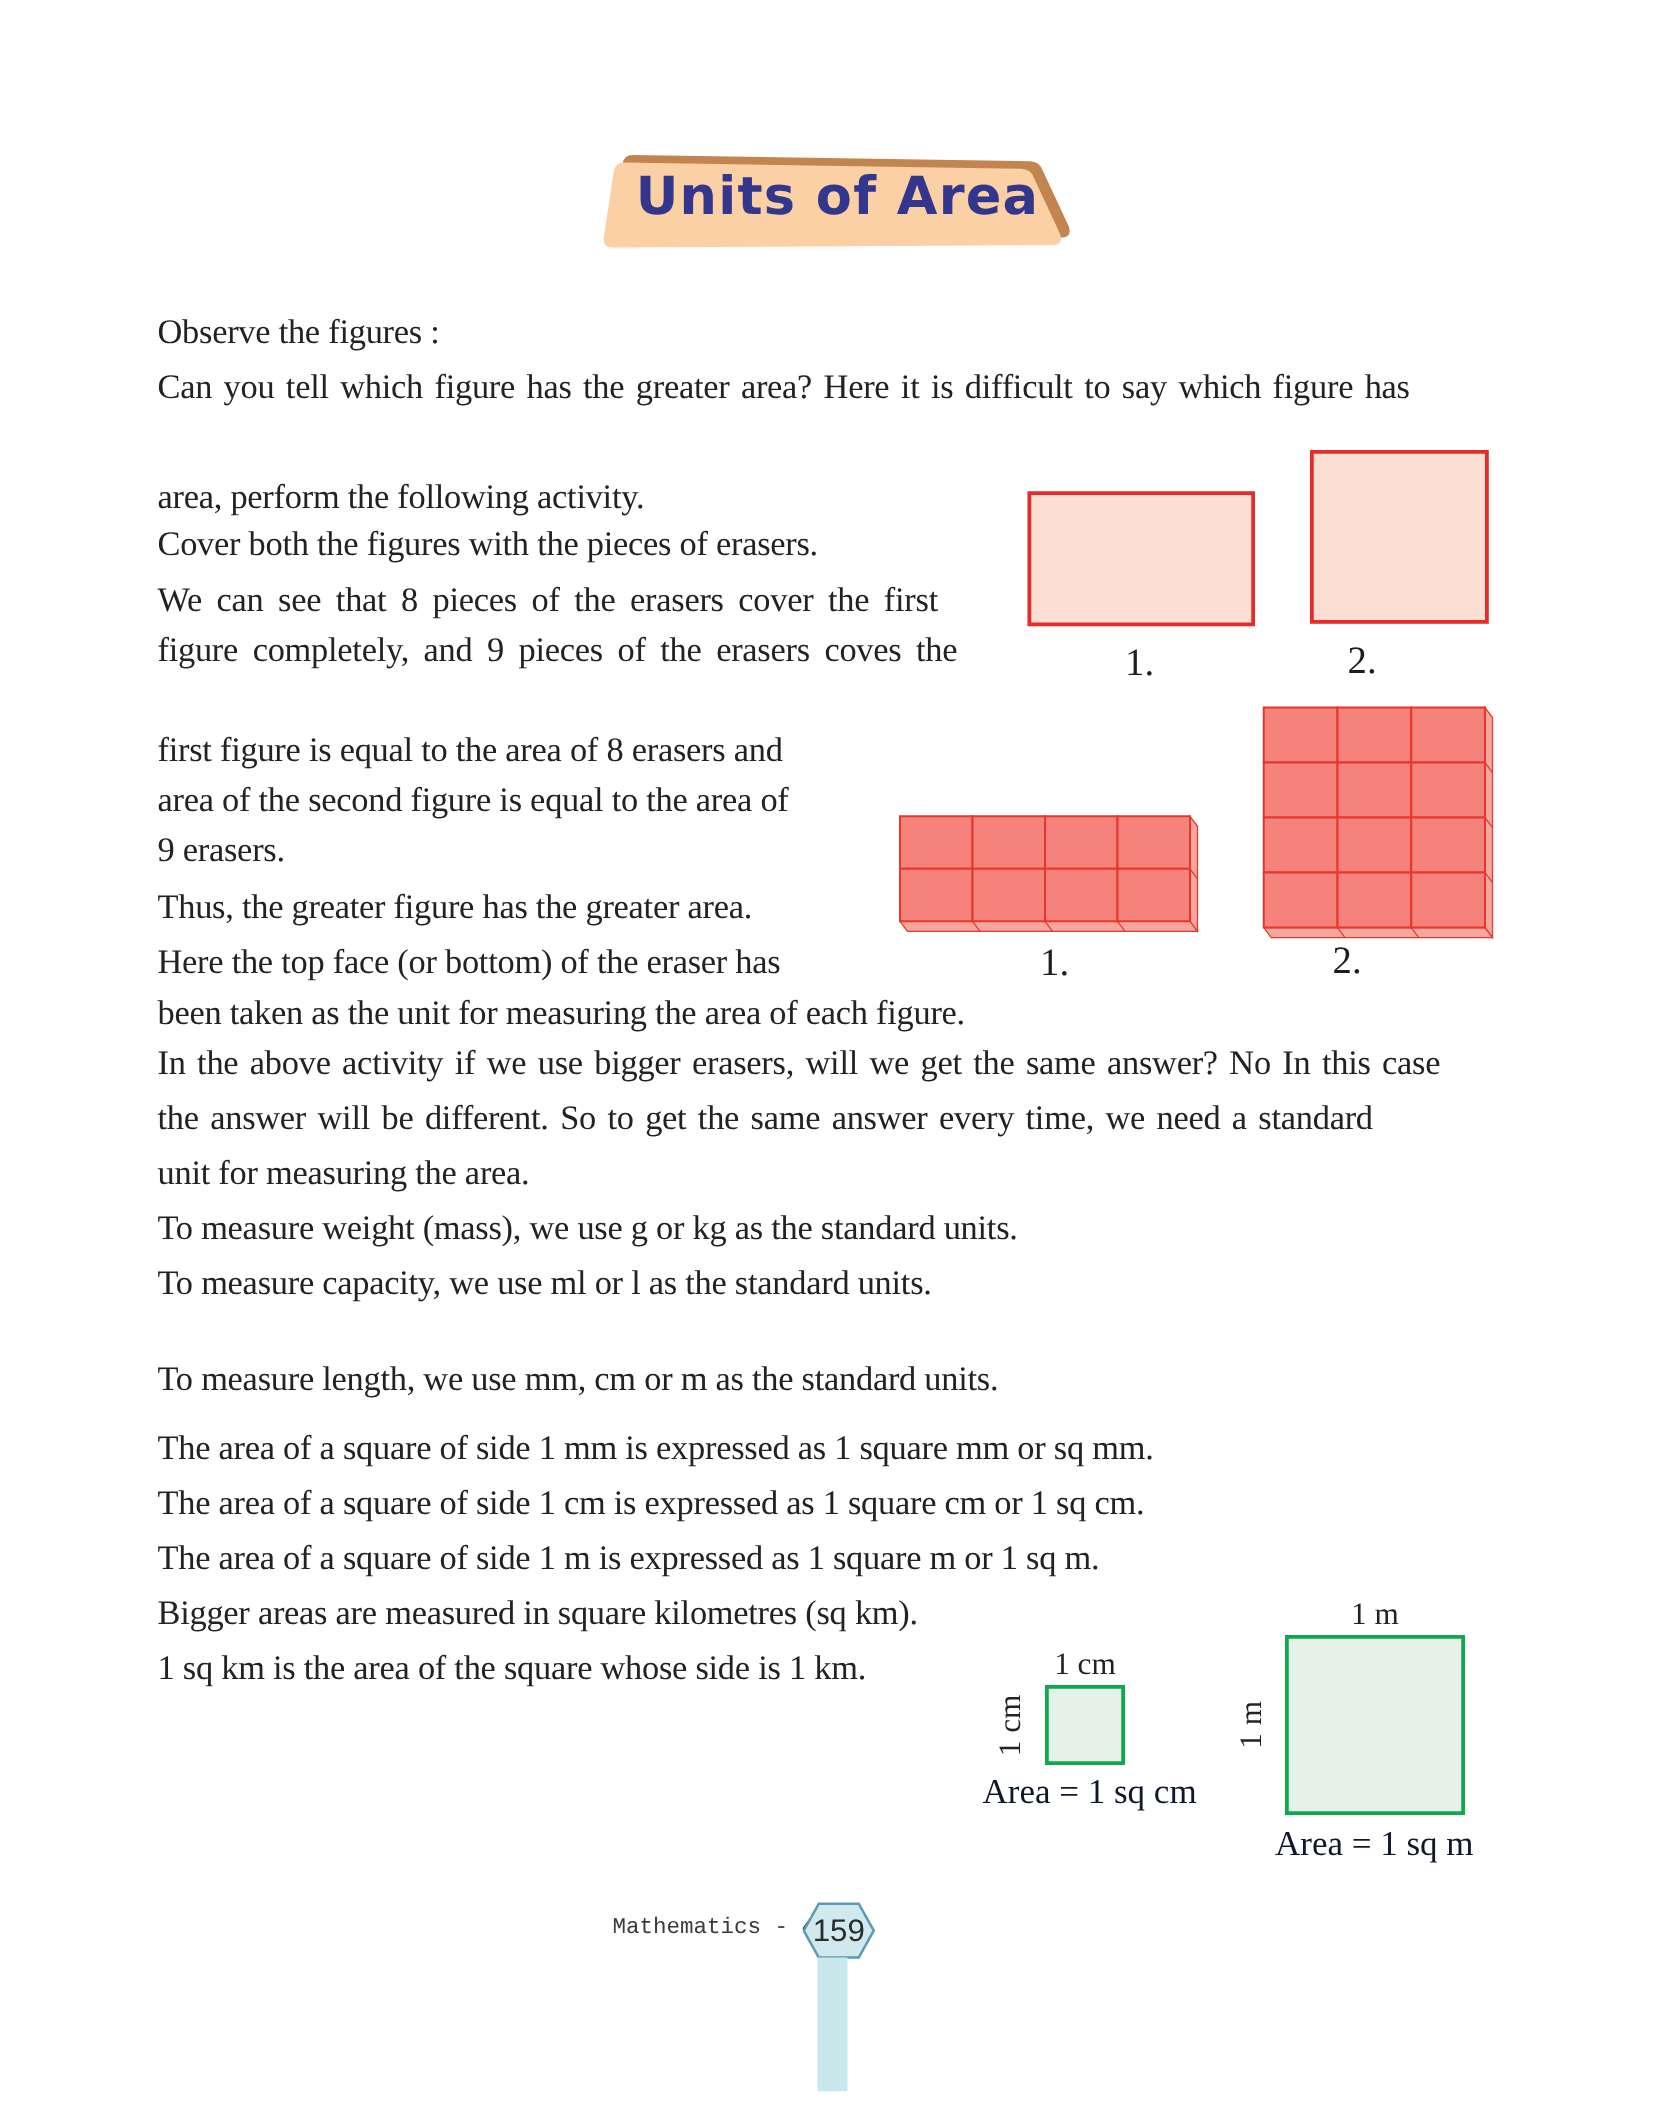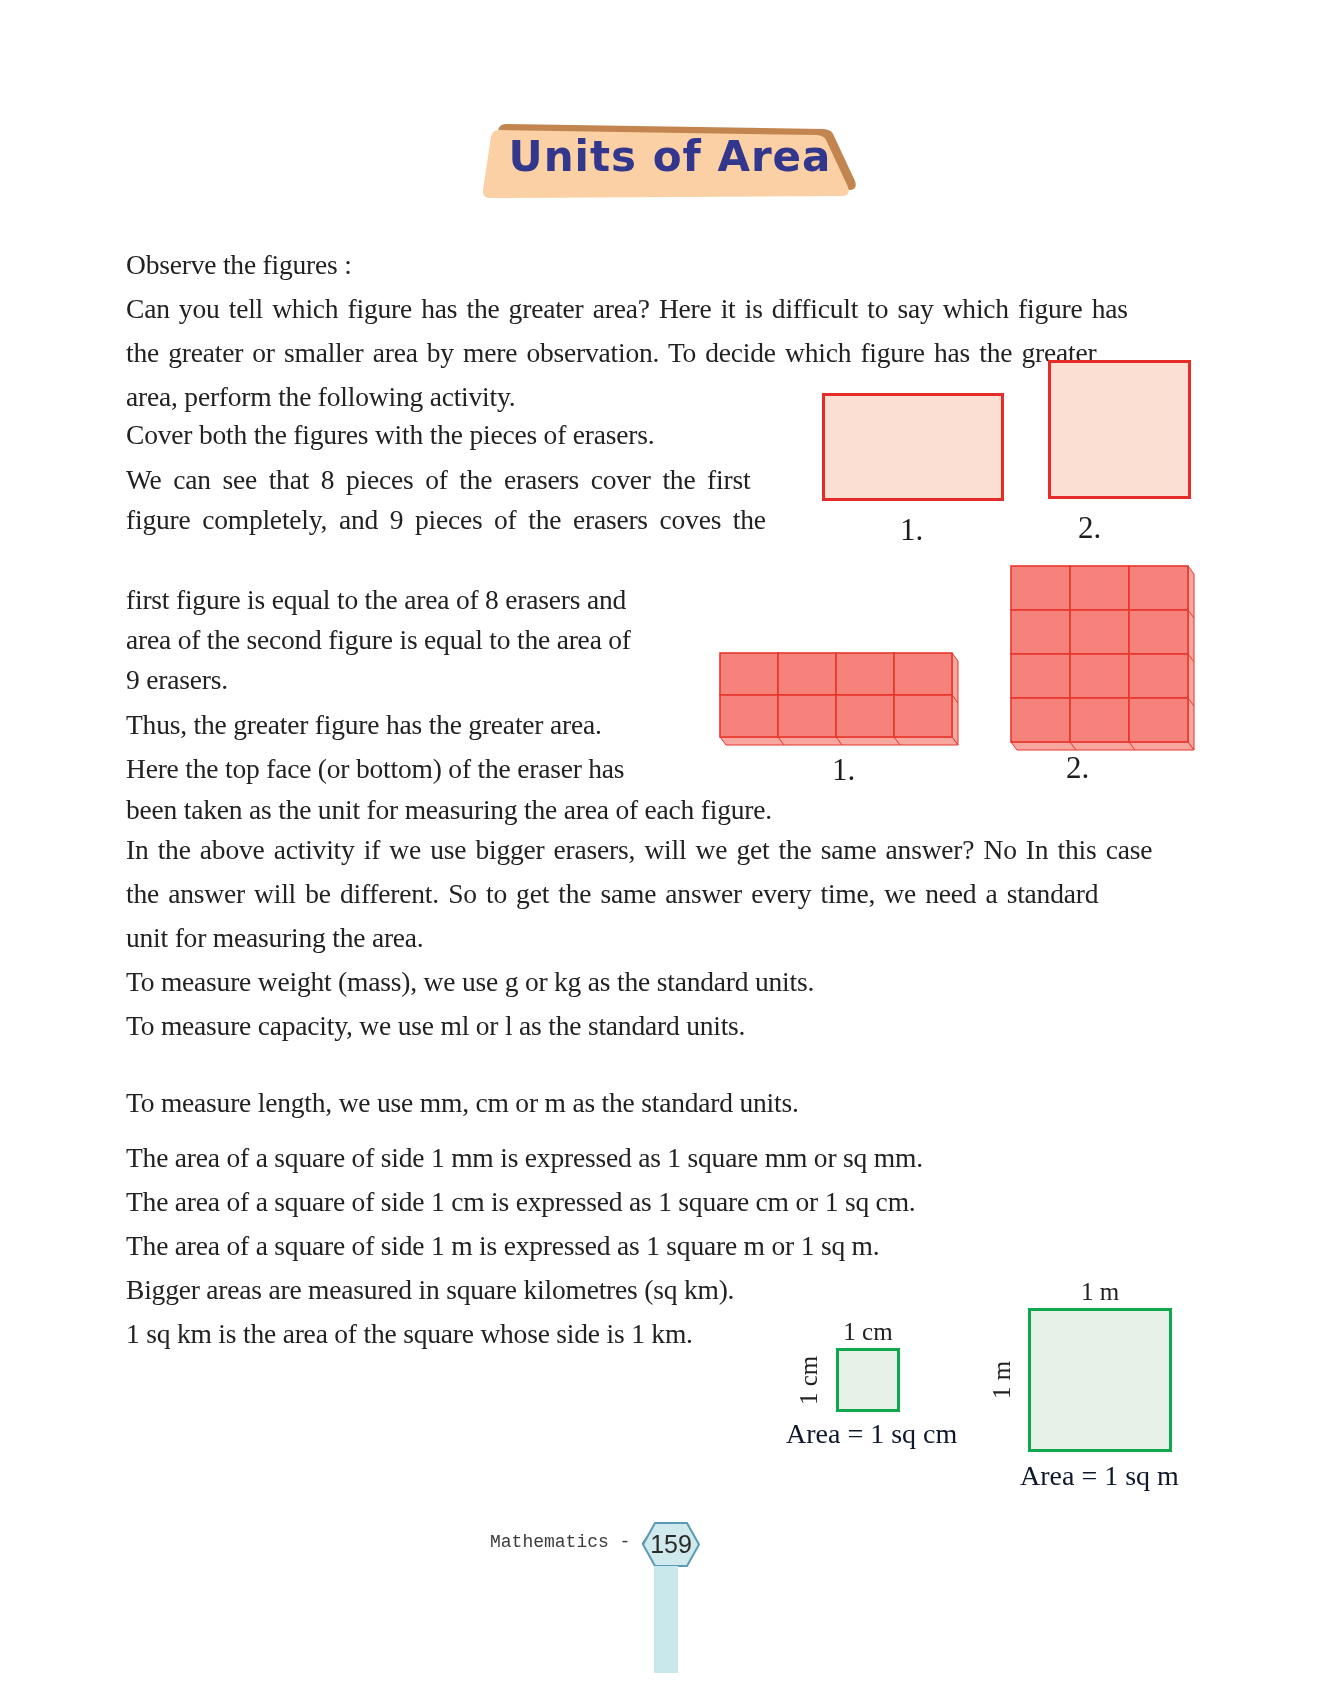--- a/index.html
+++ b/index.html
@@ -50,21 +50,20 @@
   <div class="banner">
     <svg width="384" height="84" viewBox="0 0 384 84">
       <path d="M 28,2 L 346,7 Q 354,7.5 356,14 L 377,59 Q 380,68 371,68 L 20,70 Q 11,70.5 12,62 L 20,9 Q 21,2 28,2 Z" fill="#c2854f"></path>
       <path d="M 21,8 L 339,13 Q 347,13.5 349,20 L 370,65 Q 373,74 364,74 L 13,76 Q 4,76.5 5,68 L 13,15 Q 14,8 21,8 Z" fill="#fbd0a4"></path>
     </svg>
     <div class="title">Units of Area</div>
   </div>
 
   <div class="tl" style="top:228px">Observe the figures :</div>
   <div class="tl j1" style="top:272px">Can you tell which figure has the greater area? Here it is difficult to say which figure has</div>
-  <div class="tl j1" style="top:316px">the greater or smaller area by mere observation. To decide which figure has the greater</div>
   <div class="tl" style="top:360px">area, perform the following activity.</div>
   <div class="tl" style="top:398px">Cover both the figures with the pieces of erasers.</div>
   <div class="tl j2" style="top:443px">We can see that 8 pieces of the erasers cover the first</div>
   <div class="tl j2" style="top:483px">figure completely, and 9 pieces of the erasers coves the</div>
   <div class="tl" style="top:563px">first figure is equal to the area of 8 erasers and</div>
   <div class="tl" style="top:603px">area of the second figure is equal to the area of</div>
   <div class="tl" style="top:643px">9 erasers.</div>
   <div class="tl" style="top:688px">Thus, the greater figure has the greater area.</div>
   <div class="tl" style="top:732px">Here the top face (or bottom) of the eraser has</div>
   <div class="tl" style="top:773px">been taken as the unit for measuring the area of each figure.</div>

